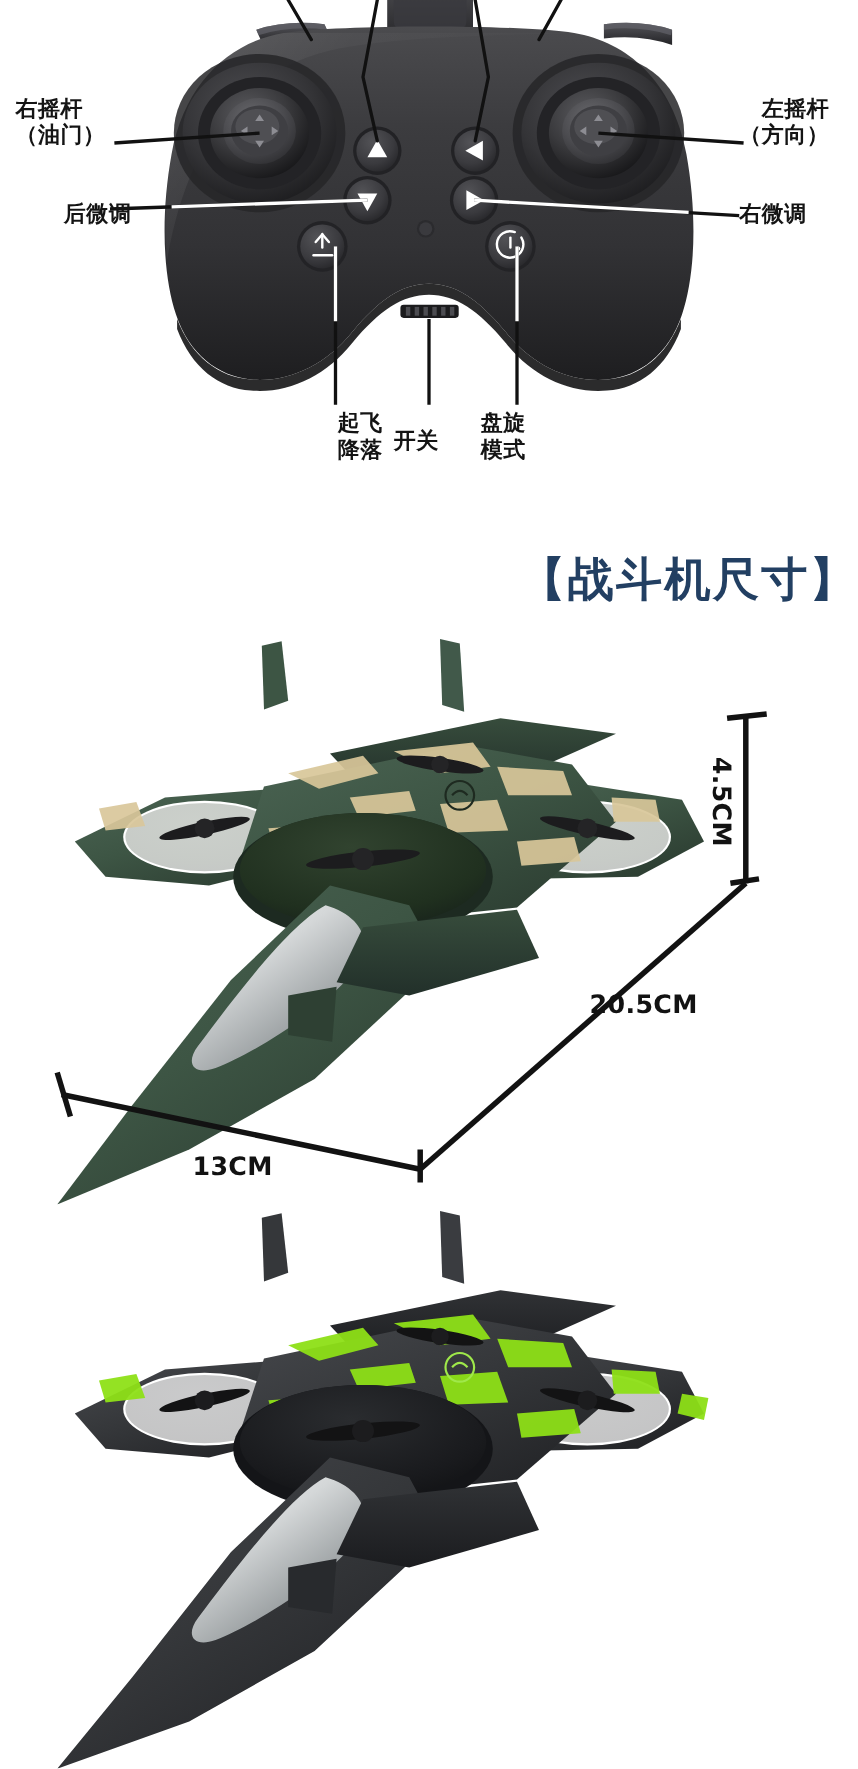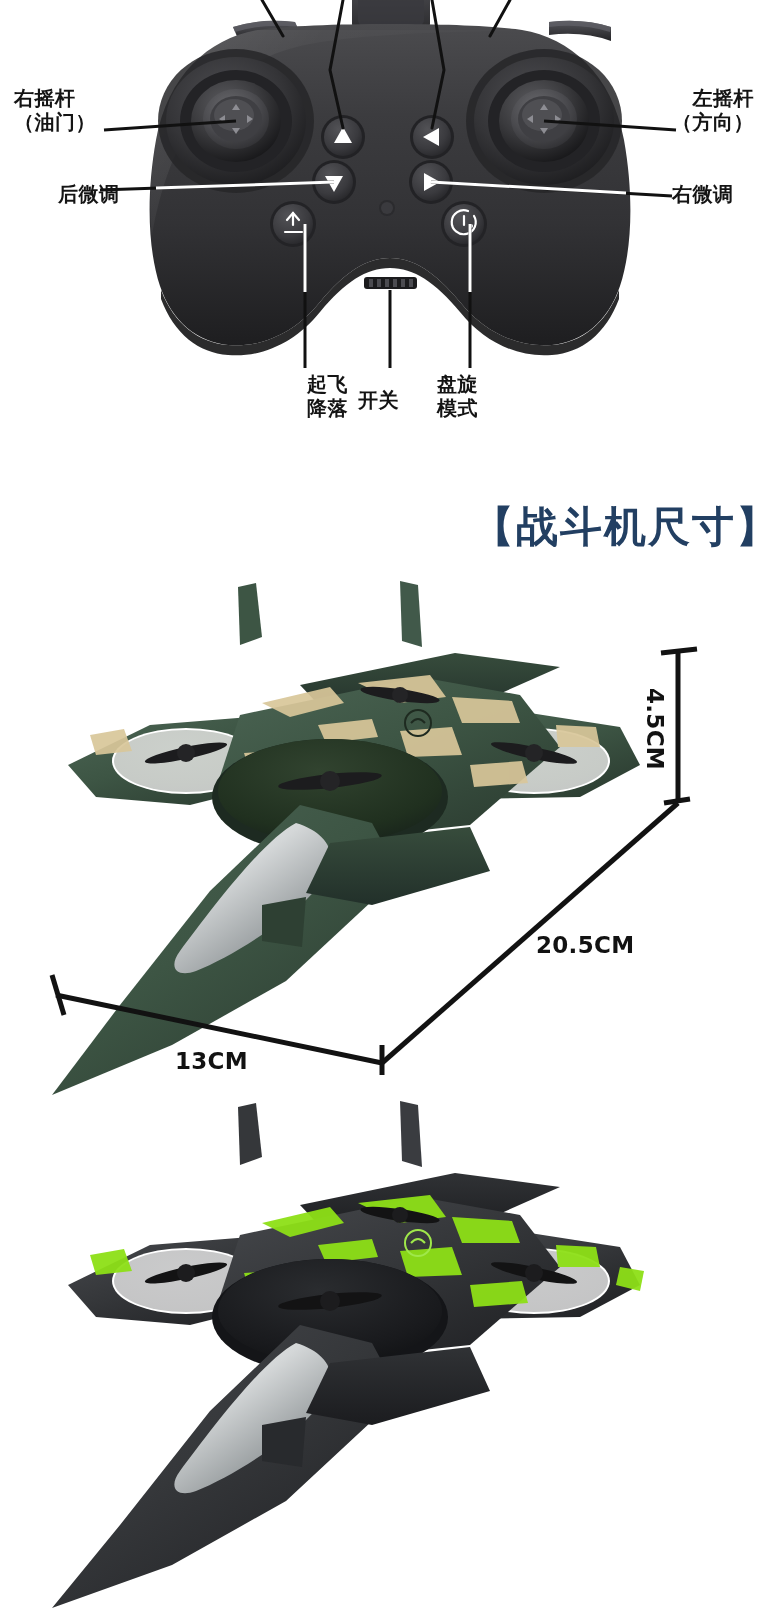--- a/index.html
+++ b/index.html
@@ -60,21 +60,21 @@
     margin-top: 12px;
   }
 
   
   #jet-green-section  { position: absolute; left: 0; top: 575px;  width: 780px; height: 520px; }
   #jet-black-section  { position: absolute; left: 0; top: 1095px; width: 780px; height: 513px; }
   .jet-svg { position: absolute; left: 0; top: 0; }
 
   .dim-45   { position: absolute; left: 668px; top: 688px; transform-origin: left top;
               transform: rotate(90deg); }
-  .dim-205  { position: absolute; left: 536px; top: 932px; }
+  .dim-205  { position: absolute; left: 536px; top: 901px; }
   .dim-13   { position: absolute; left: 175px; top: 1048px; text-align: center; }
 </style>
 </head>
 <body>
 
 <div id="page">
 
   <div id="controller-section">
 
     <svg id="controller-svg" width="780" height="452" viewBox="0 0 780 452">

